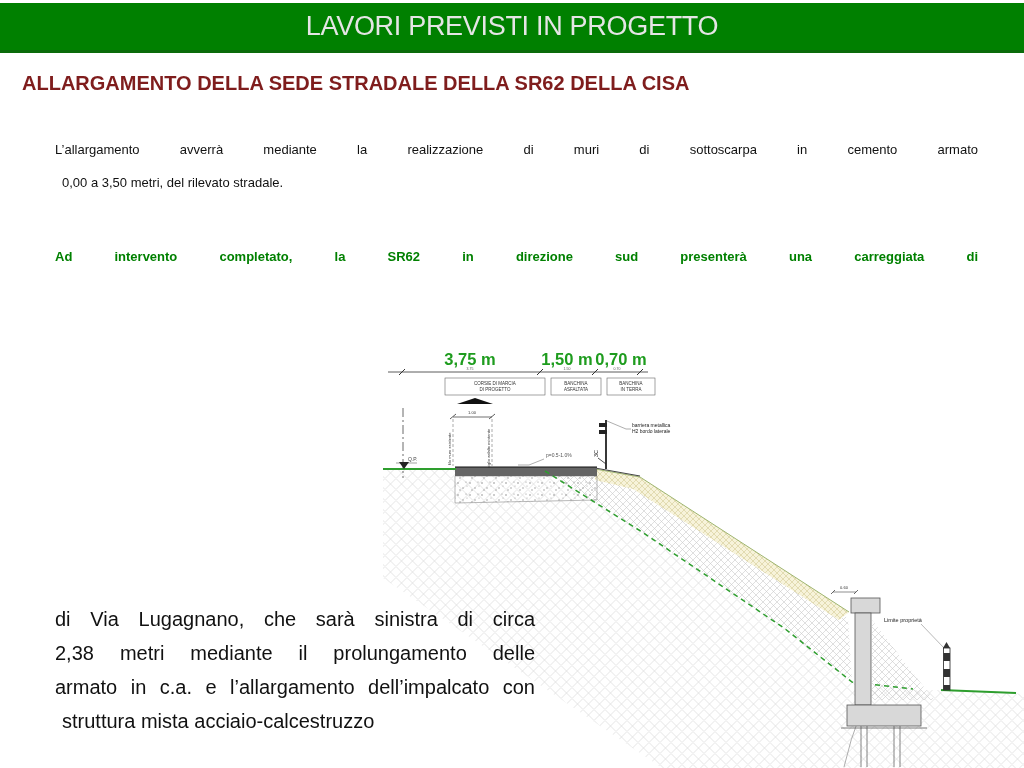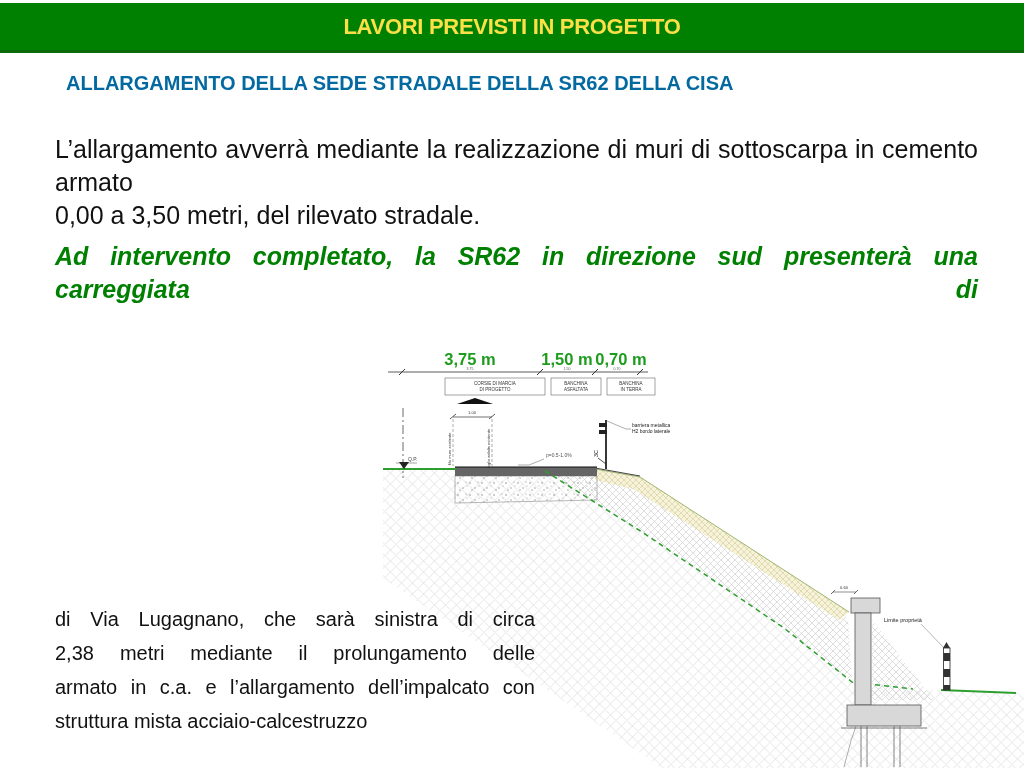--- a/index.html
+++ b/index.html
@@ -9,38 +9,38 @@
     font-family:"Liberation Sans", sans-serif;
     -webkit-font-smoothing:antialiased;
   }
   
   .header{
     position:absolute;top:3px;left:0;width:1024px;height:47px;
     background:#008000;border-bottom:3px solid #0b6b0b;
     display:flex;align-items:center;justify-content:center;
   }
   .header .title{
-    color:#fde047;font-size:22px;font-weight:bold;letter-spacing:-0.3px;
+    color:#e5e5e5;font-size:27px;font-weight:normal;letter-spacing:-0.3px;
     white-space:nowrap;
   }
   
   .subtitle{
     position:absolute;top:72px;left:22px;
-    color:#0369a1;font-size:20px;font-weight:bold;white-space:nowrap;margin-left:44px;
-  }
-  
-  .para{position:absolute;left:55px;width:923px;font-size:25px;line-height:33px;color:#111;}
+    color:#7f1d1d;font-size:20px;font-weight:bold;white-space:nowrap;
+  }
+  
+  .para{position:absolute;left:55px;width:923px;font-size:13px;line-height:33px;color:#111;}
   .para1{top:133px;}
-  .para2{top:240px;color:#008000;font-weight:bold;font-style:italic;}
+  .para2{top:240px;color:#008000;font-weight:bold;}
   .para3{
     position:absolute;left:55px;top:602px;width:480px;
     font-size:20px;line-height:34px;color:#111;z-index:2;
   }
   .jline{text-align:justify;text-align-last:justify;text-justify:inter-word;}
-  .jlast{text-align:justify;text-align-last:left;}
+  .jlast{text-align:justify;text-align-last:left;margin-left:7px;}
   
   .drawing{position:absolute;left:0;top:348px;width:1024px;height:420px;z-index:1;}
   svg text{font-family:"Liberation Sans", sans-serif;}
 </style>
 </head>
 <body>
 
 <div class="header">
   <div class="title">LAVORI PREVISTI IN PROGETTO</div>
 </div>

